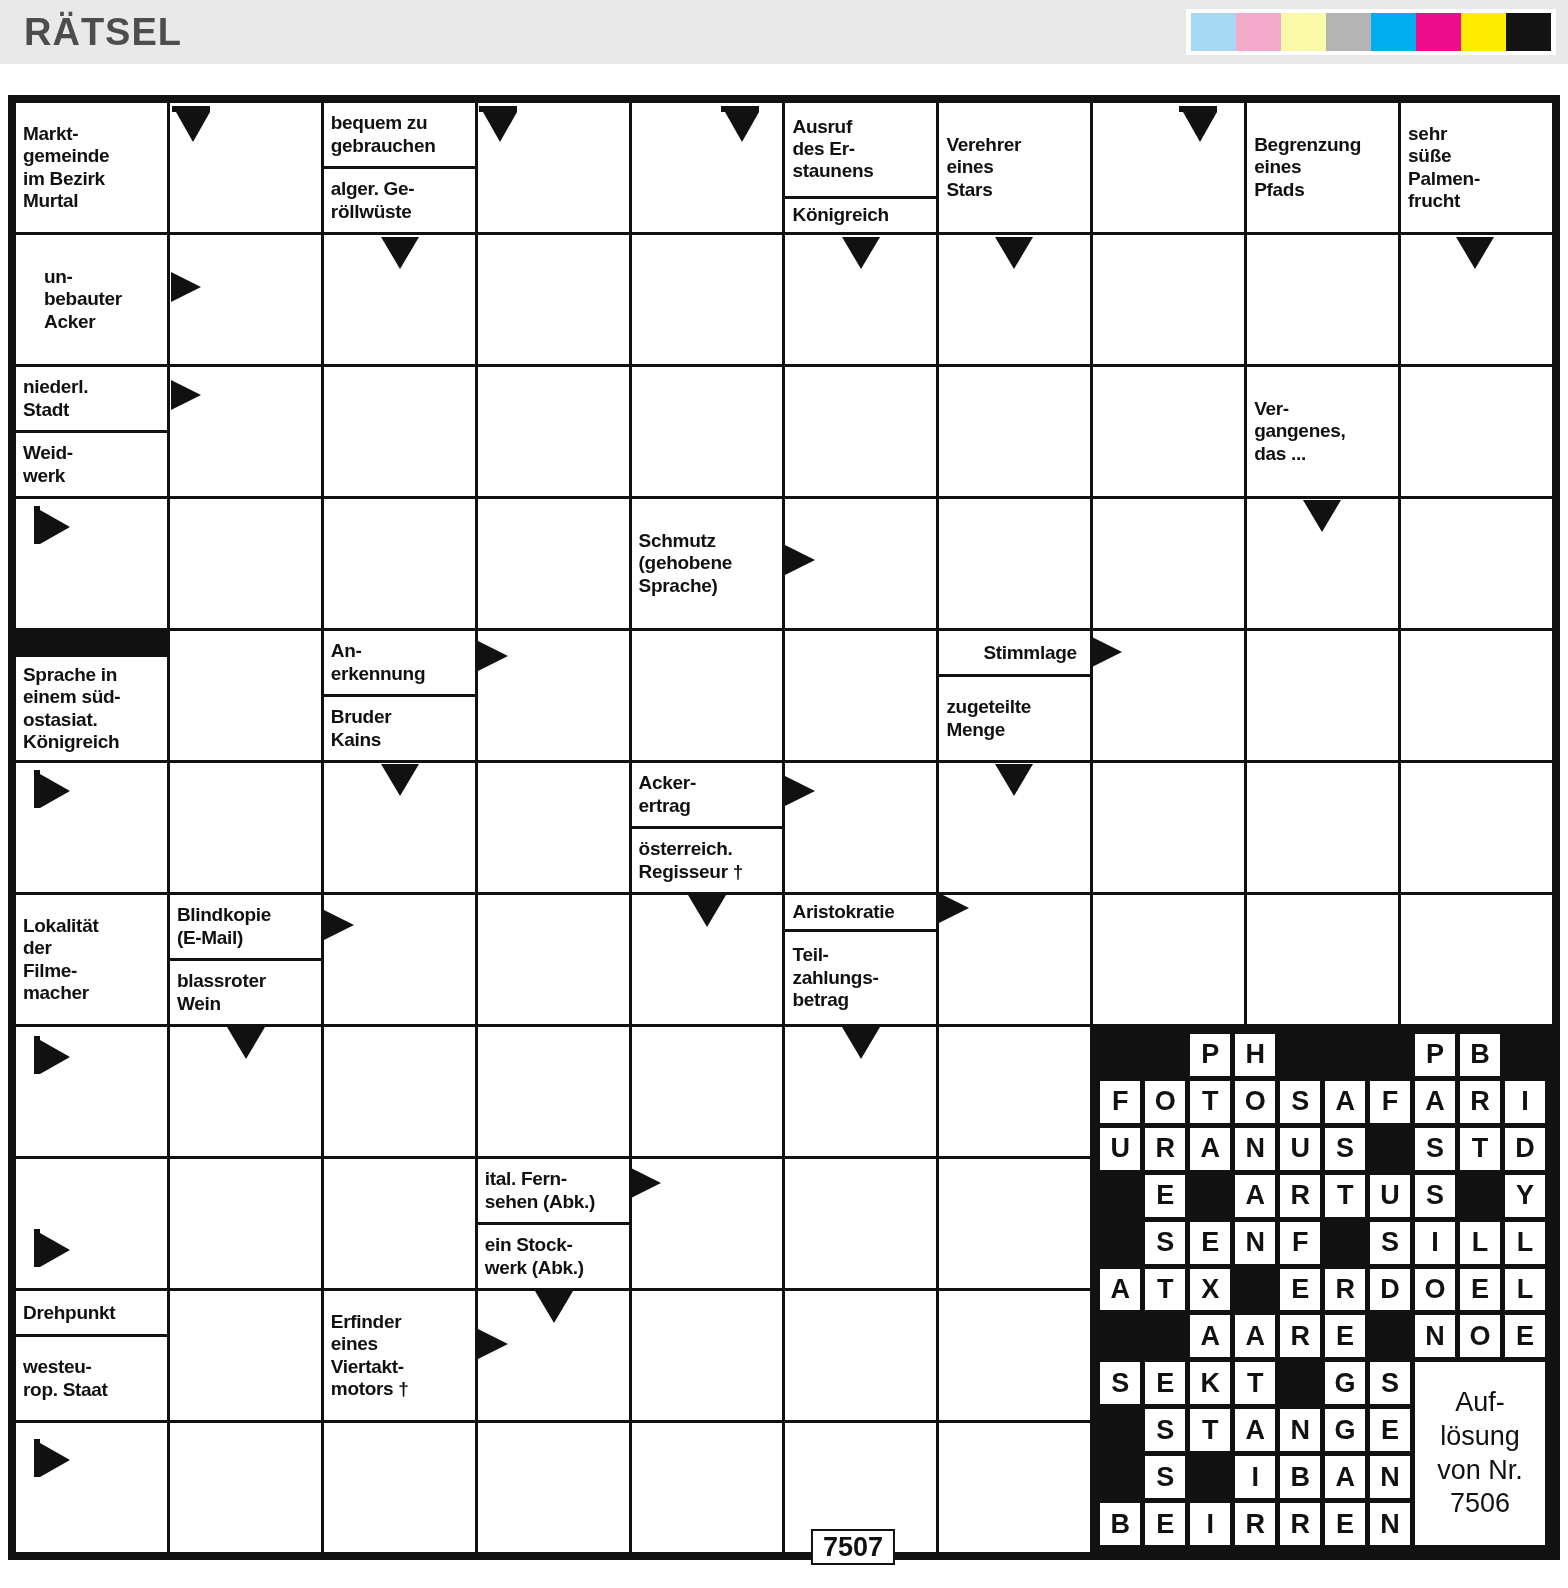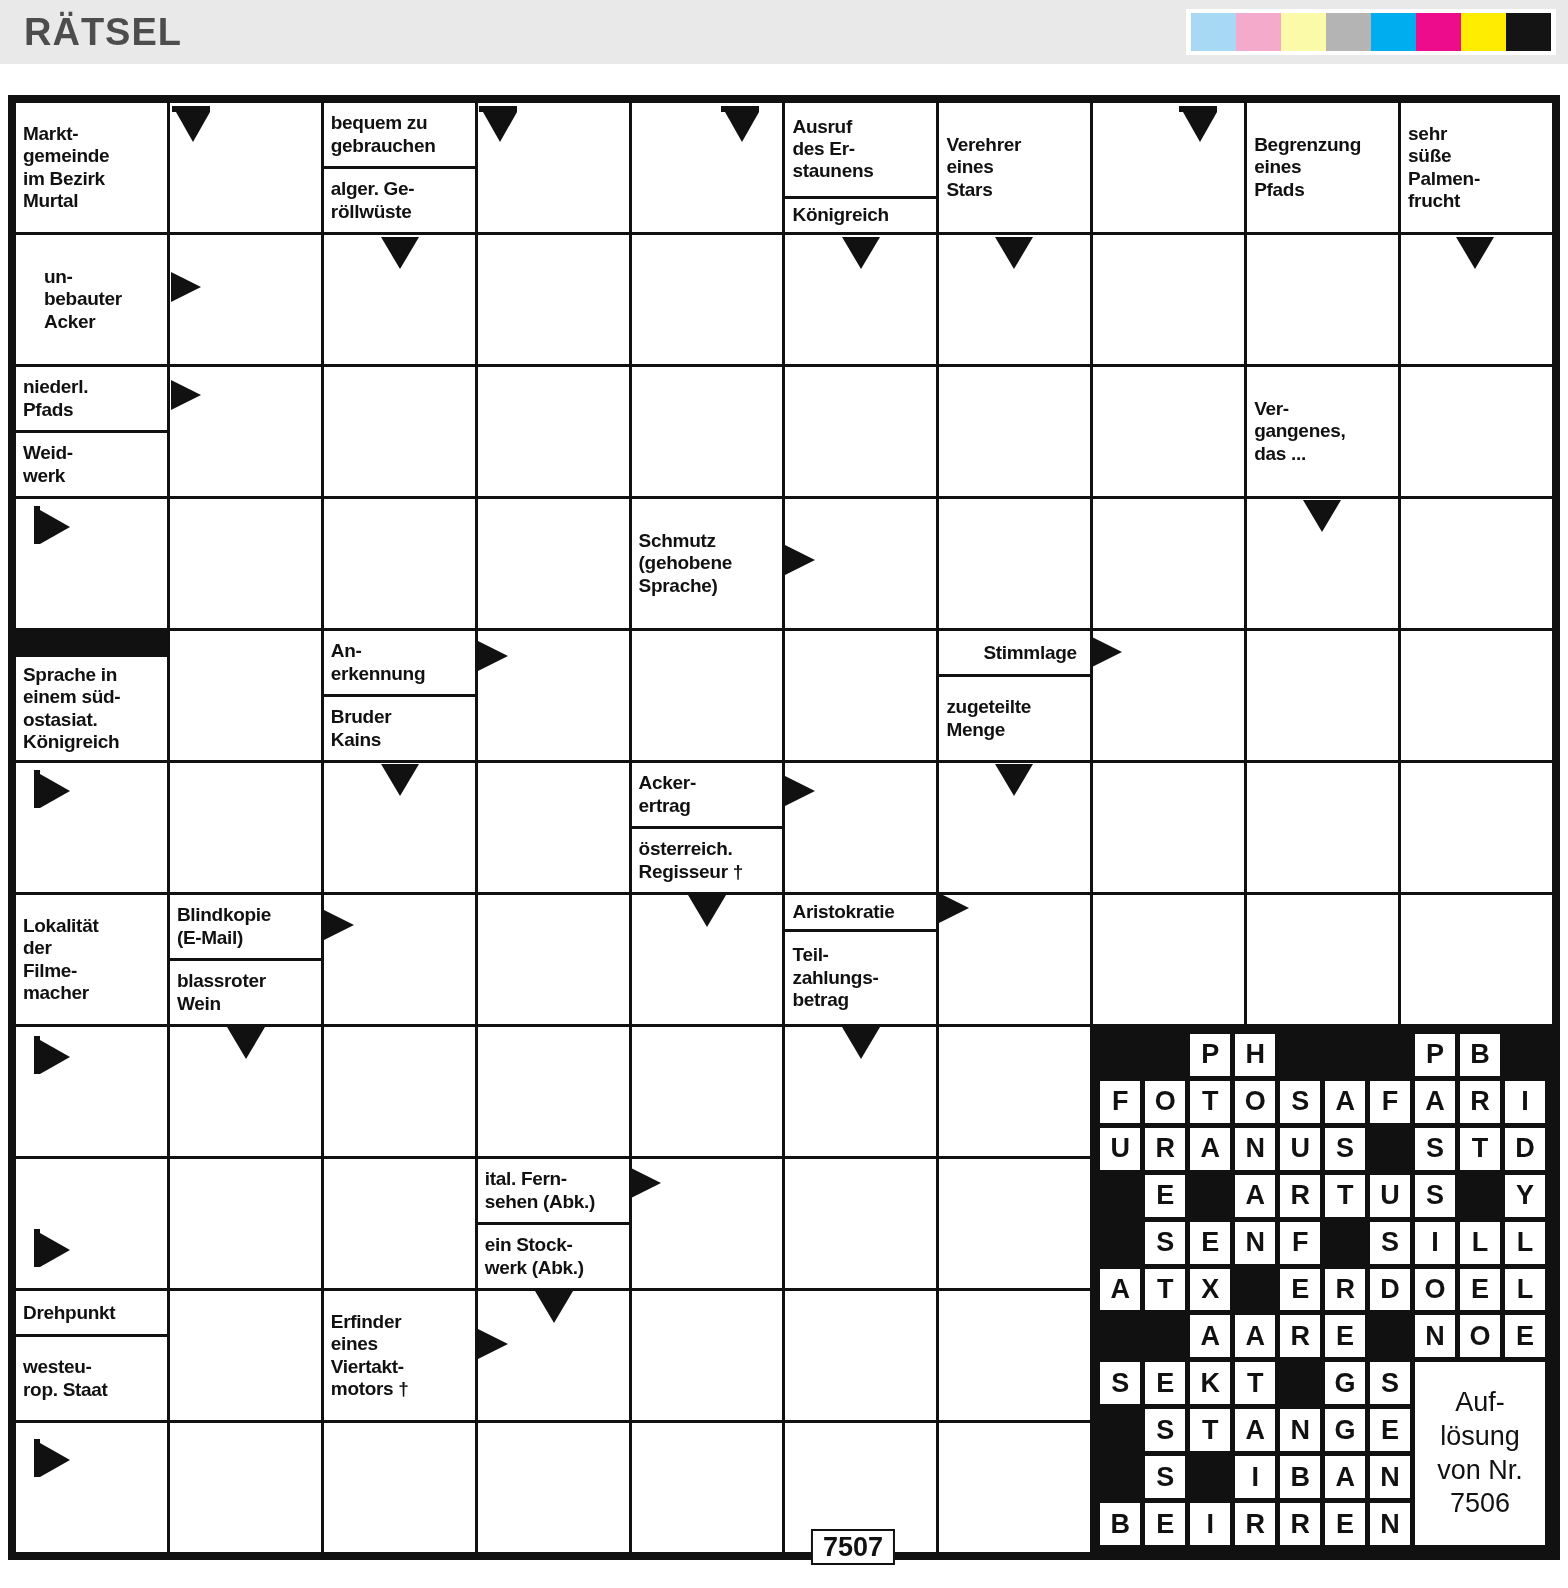--- a/index.html
+++ b/index.html
@@ -260,21 +260,21 @@
         <div class="cell blank" style="grid-area: 2 / 3;"></div>
         <div class="cell blank" style="grid-area: 2 / 4;"></div>
         <div class="cell blank" style="grid-area: 2 / 5;"></div>
         <div class="cell blank" style="grid-area: 2 / 6;"></div>
         <div class="cell blank" style="grid-area: 2 / 7;"></div>
         <div class="cell blank" style="grid-area: 2 / 8;"></div>
         <div class="cell blank" style="grid-area: 2 / 9;"></div>
         <div class="cell blank" style="grid-area: 2 / 10;"></div>
         <div class="cell clue" style="grid-area: 3 / 1;">
           <div class="part" style="flex-grow: 2;">niederl.
-Pfads</div>
+Stadt</div>
           <div class="part" style="flex-grow: 2;">Weid-
 werk</div>
         </div>
         <div class="cell blank" style="grid-area: 3 / 2;"></div>
         <div class="cell blank" style="grid-area: 3 / 3;"></div>
         <div class="cell blank" style="grid-area: 3 / 4;"></div>
         <div class="cell blank" style="grid-area: 3 / 5;"></div>
         <div class="cell blank" style="grid-area: 3 / 6;"></div>
         <div class="cell blank" style="grid-area: 3 / 7;"></div>
         <div class="cell blank" style="grid-area: 3 / 8;"></div>

